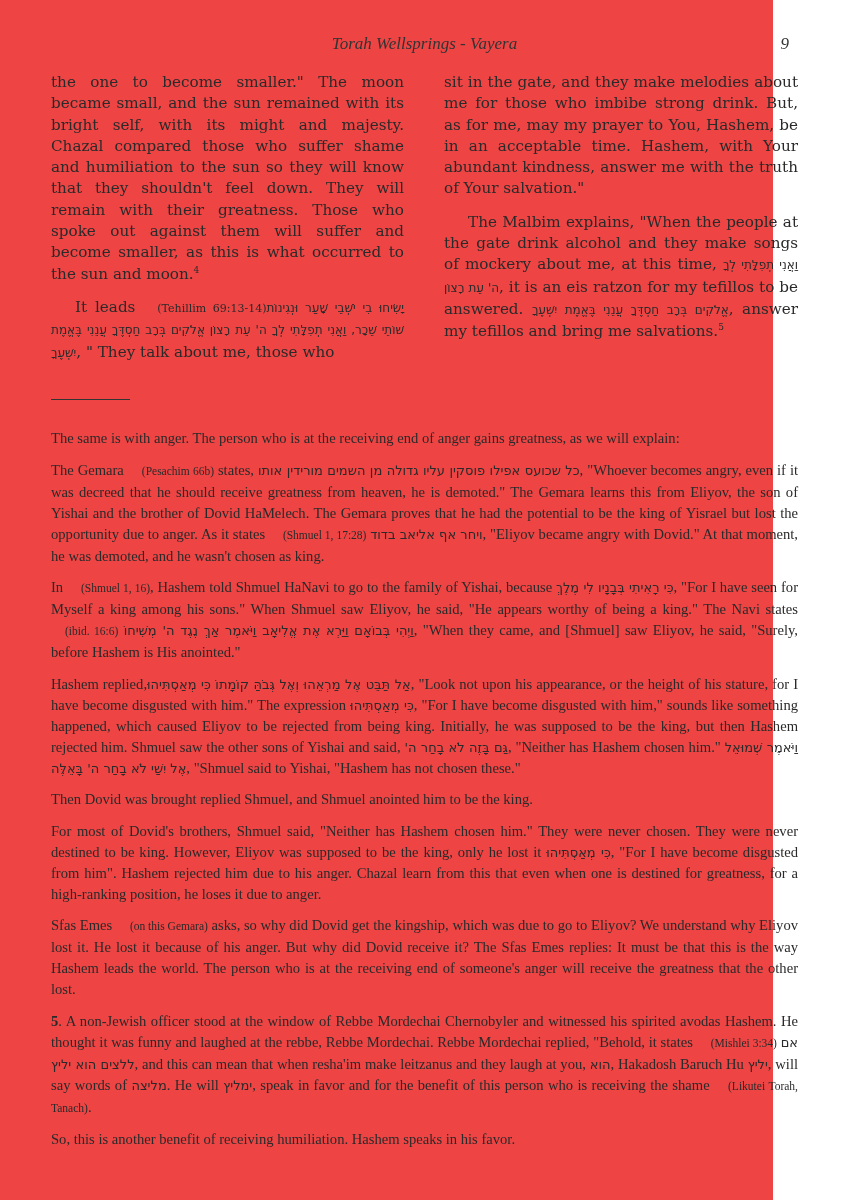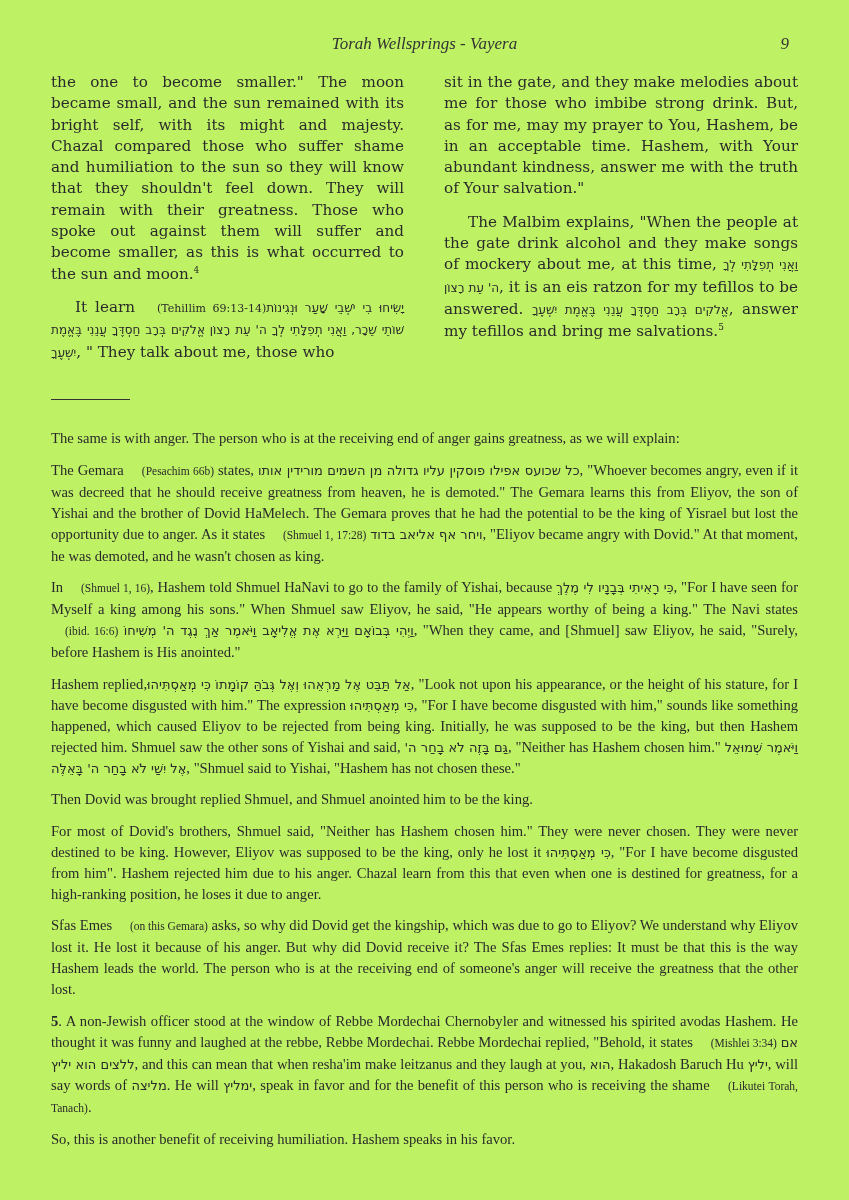--- a/index.html
+++ b/index.html
@@ -1,17 +1,17 @@
 <!DOCTYPE html>
 <html><head>
 <meta charset="utf-8">
 <style>
   html, body { margin: 0; padding: 0; background: #ffffff; }
   body { width: 849px; height: 1200px; position: relative; overflow: hidden; color: #222; }
-  .page { position: absolute; left: 0; top: 0; width: 849px; height: 1200px; background: #bef264; }
+  .page { position: absolute; left: 0; top: 0; width: 773px; height: 1200px; background: #ef4444; }
   .header { position: absolute; top: 30px; left: 0; width: 849px; height: 28px; }
   .header-title { position: absolute; left: 0; width: 849px; text-align: center; top: 4px;
     font-family: "Liberation Serif", serif; font-style: italic; font-size: 17px; color: #333; }
   .page-number { position: absolute; right: 60px; top: 4px;
     font-family: "Liberation Serif", serif; font-style: italic; font-size: 17px; color: #333; }
 
   .col { position: absolute; top: 72px; font-family: "DejaVu Serif", serif; font-size: 15.2px;
     line-height: 21.3px; text-align: justify; color: #2a2a2a; }
   .col-left { left: 51px; width: 353px; }
   .col-right { left: 444px; width: 354px; }
@@ -35,21 +35,21 @@
 
 <div class="page">
 
   <div class="header">
     <span class="header-title">Torah Wellsprings - Vayera</span>
     <span class="page-number">9</span>
   </div>
 
   <div class="col col-left">
     <p><span>the one to become smaller." The moon became small, and the sun remained with its bright self, with its might and majesty. Chazal compared those who suffer shame and humiliation to the sun so they will know that they shouldn't feel down. They will remain with their greatness. Those who spoke out against them will suffer and become smaller, as this is what occurred to the sun and moon.</span><sup>4</sup></p>
-    <p class="indent"><span>It learn </span><span class="src">(Tehillim 69:13-14)</span><span class="heb">יָשִׂיחוּ בִי יֹשְׁבֵי שָׁעַר וּנְגִינוֹת שׁוֹתֵי שֵׁכָר, וַאֲנִי תְפִלָּתִי לְךָ ה' עֵת רָצוֹן אֱלֹקִים בְּרָב חַסְדֶּךָ עֲנֵנִי בֶּאֱמֶת יִשְׁעֶךָ</span><span>, " They talk about me, those who</span></p>
+    <p class="indent"><span>It leads </span><span class="src">(Tehillim 69:13-14)</span><span class="heb">יָשִׂיחוּ בִי יֹשְׁבֵי שָׁעַר וּנְגִינוֹת שׁוֹתֵי שֵׁכָר, וַאֲנִי תְפִלָּתִי לְךָ ה' עֵת רָצוֹן אֱלֹקִים בְּרָב חַסְדֶּךָ עֲנֵנִי בֶּאֱמֶת יִשְׁעֶךָ</span><span>, " They talk about me, those who</span></p>
   </div>
 
   <div class="col col-right">
     <p>sit in the gate, and they make melodies about me for those who imbibe strong drink. But, as for me, may my prayer to You, Hashem, be in an acceptable time. Hashem, with Your abundant kindness, answer me with the truth of Your salvation."</p>
     <p class="indent"><span>The Malbim explains, "When the people at the gate drink alcohol and they make songs of mockery about me, at this time, </span><span class="heb">וַאֲנִי תְפִלָּתִי לְךָ ה' עֵת רָצוֹן</span><span>, it is an eis ratzon for my tefillos to be answered. </span><span class="heb">אֱלֹקִים בְּרָב חַסְדֶּךָ עֲנֵנִי בֶּאֱמֶת יִשְׁעֶךָ</span><span>, answer my tefillos and bring me salvations.</span><sup>5</sup></p>
   </div>
 
   <div class="fn-rule"></div>
 
   <div class="footnotes">

